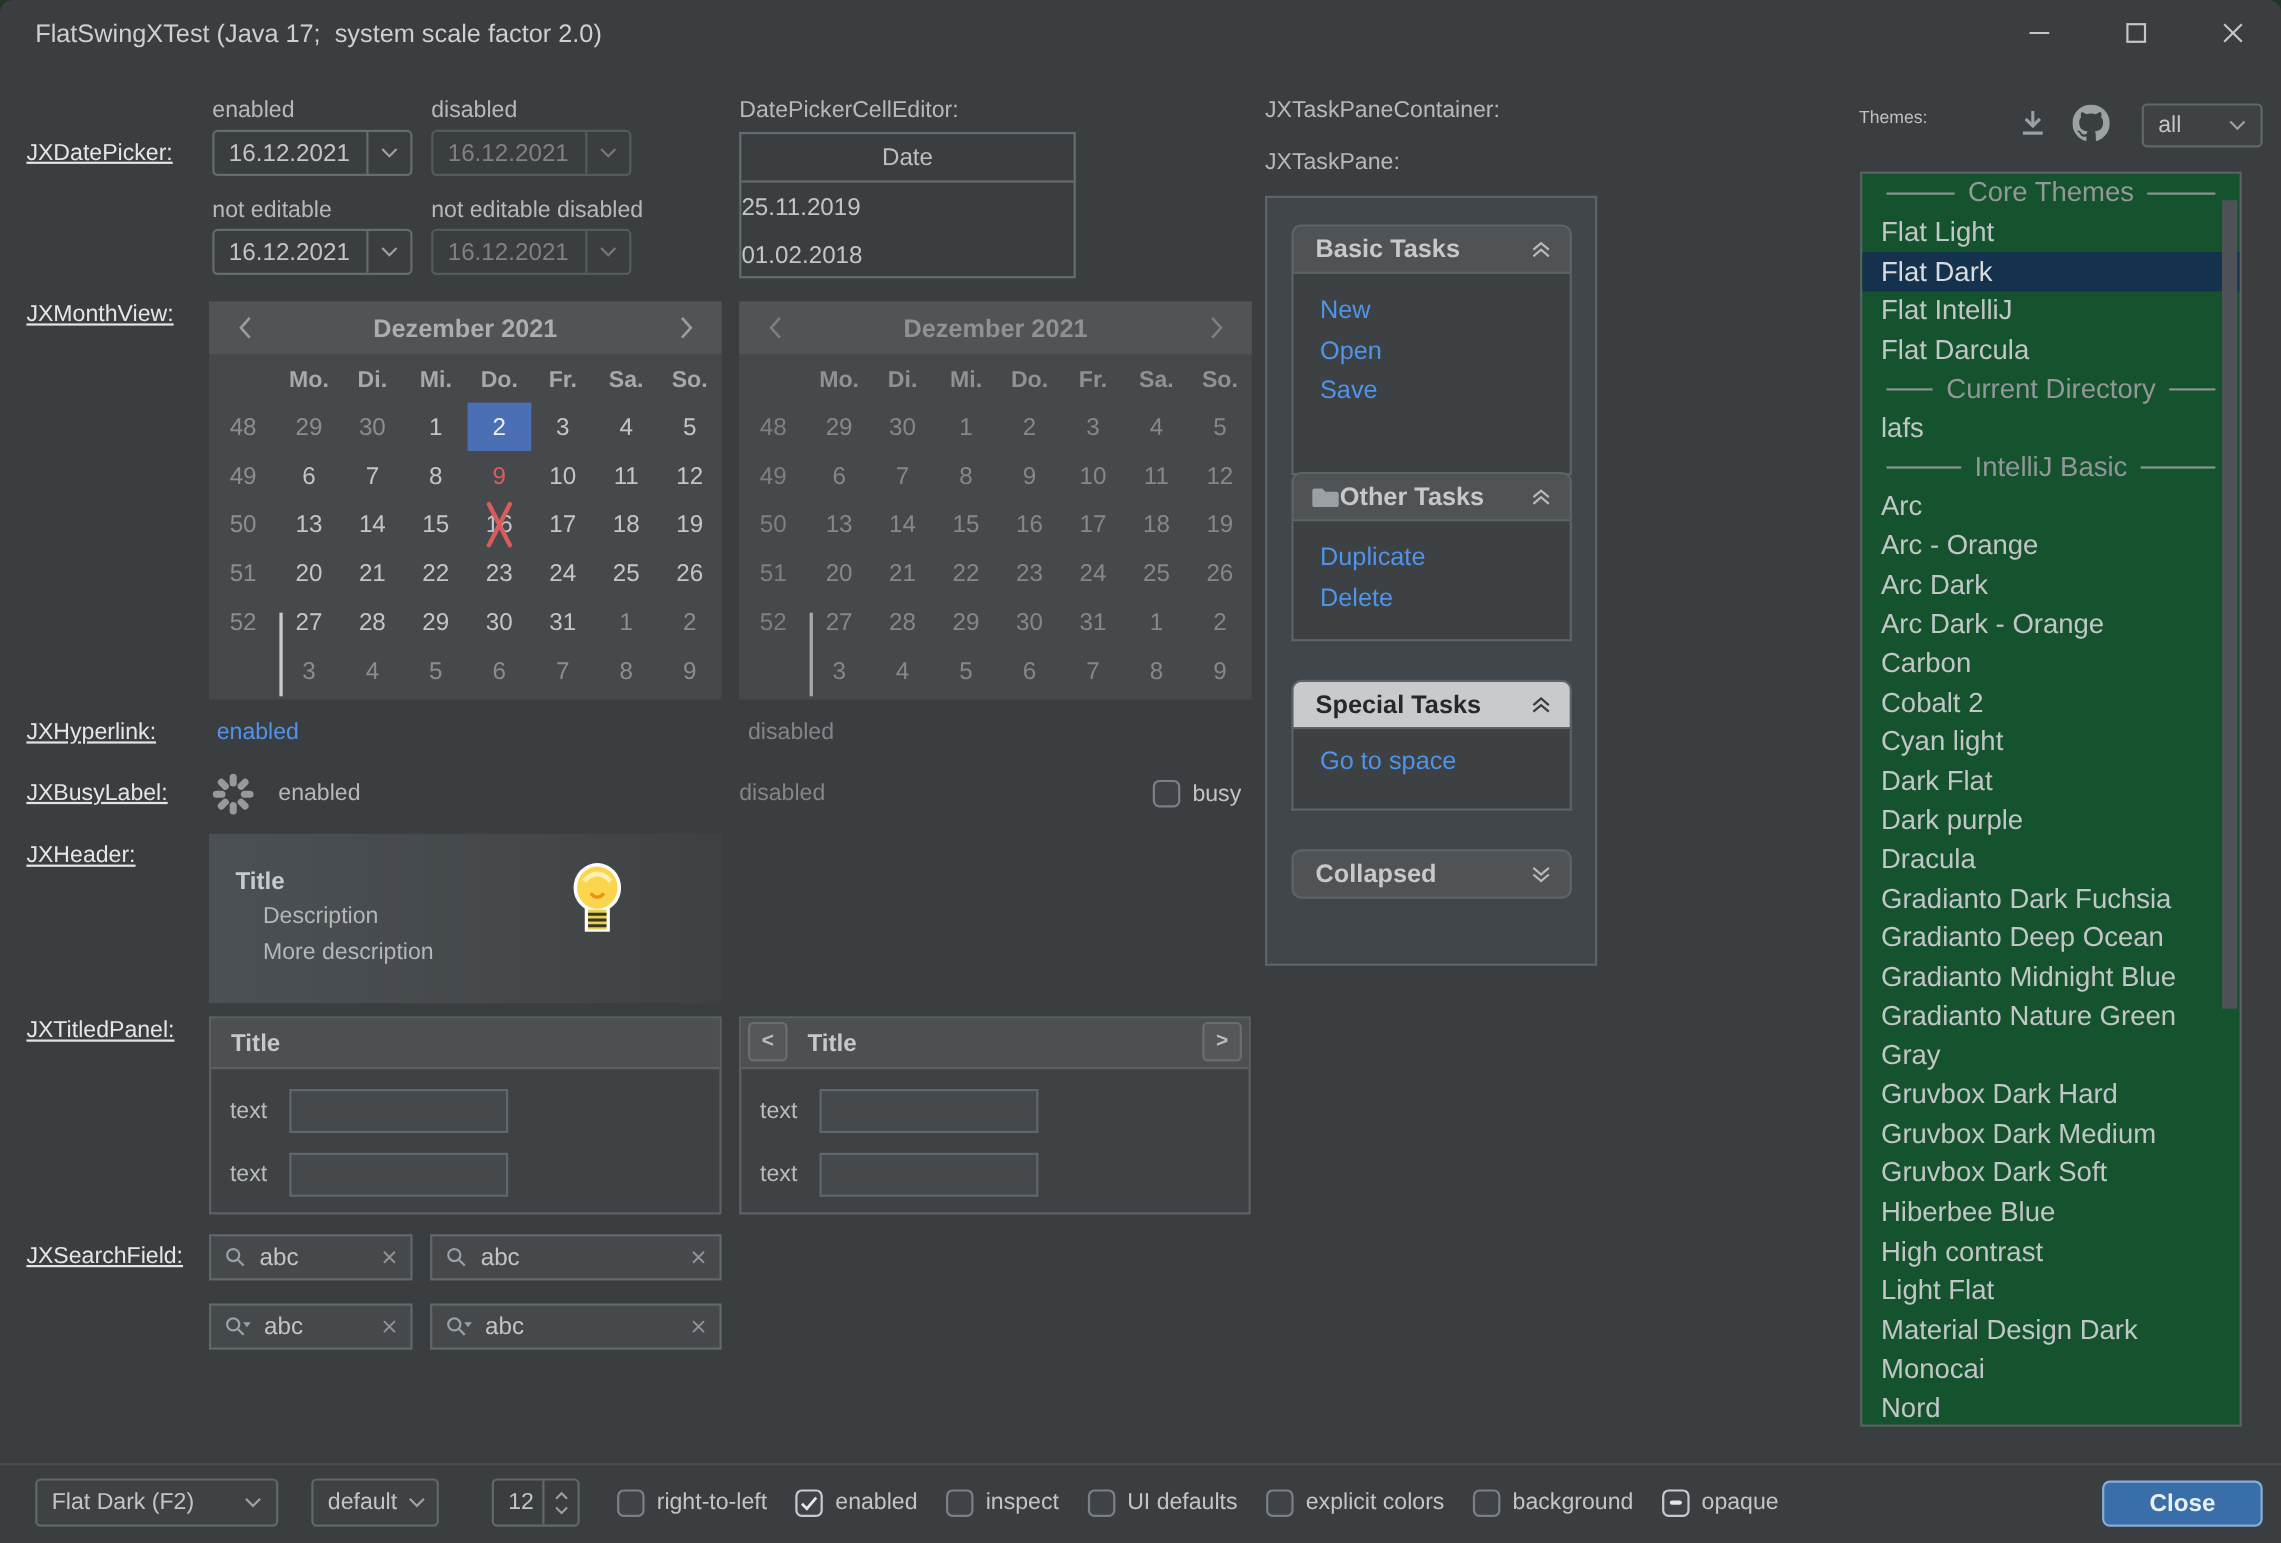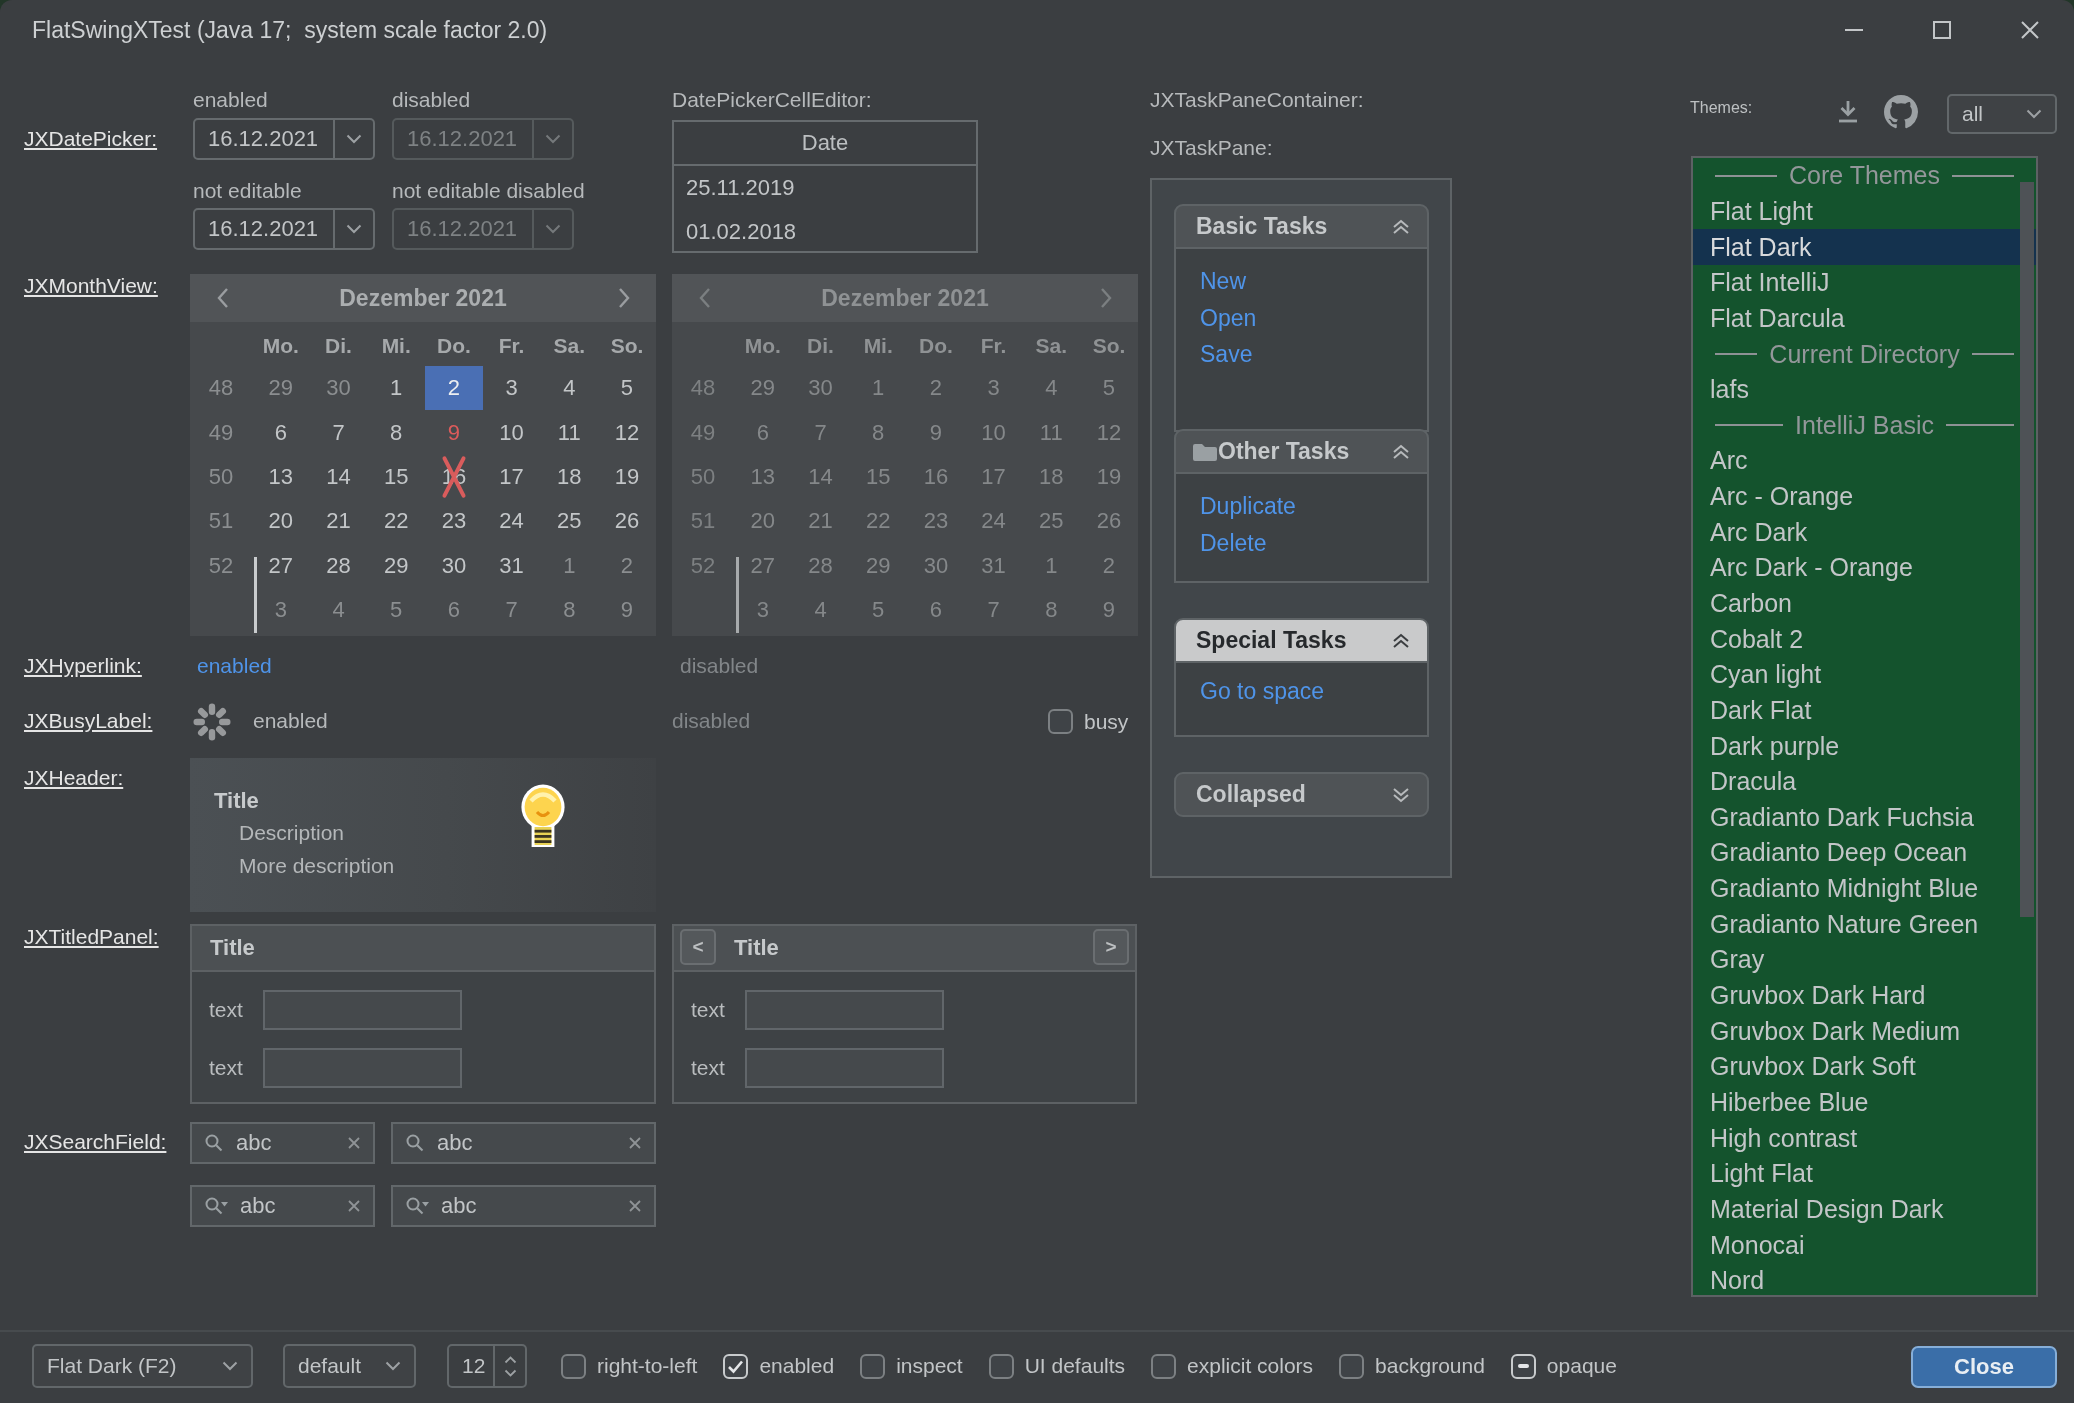--- a/index.html
+++ b/index.html
@@ -18,21 +18,21 @@
   
   .picker{position:absolute;height:42px;border:2px solid #666b6e;border-radius:5px;display:flex;box-sizing:border-box;}
   .picker .pval{flex:1;display:flex;align-items:center;padding-left:13px;font-size:22px;color:#c2c5c7;}
   .picker .pbtn{width:38px;display:flex;align-items:center;justify-content:center;border-left:2px solid #666b6e;color:#9da1a4;}
   .picker.disabled{border-color:#555a5c;}
   .picker.disabled .pval{color:#7e8284;}
   .picker.disabled .pbtn{border-color:#555a5c;color:#75797b;}
   
   .celltable{position:absolute;left:672px;top:120px;width:306px;height:133px;border:2px solid #666b6e;box-sizing:border-box;}
   .celltable .th{height:42px;display:flex;align-items:center;justify-content:center;border-bottom:2px solid #666b6e;font-size:22px;color:#bcbfc1;}
-  .celltable .tr{height:44px;display:flex;align-items:center;padding-left:12px;font-size:22px;color:#c2c5c7;}
+  .celltable .tr{height:44px;display:flex;align-items:center;font-size:22px;color:#c2c5c7;}
   
   .cal{position:absolute;top:274px;width:466px;height:362px;background:#46494c;}
   .calhead{height:48px;background:#515457;display:flex;align-items:center;justify-content:center;font-weight:bold;font-size:23px;color:#abaeb0;position:relative;}
   .calnav{position:absolute;top:0;width:48px;height:48px;display:flex;align-items:center;justify-content:center;color:#9a9da0;}
   .calnav.prev{left:8px;} .calnav.next{right:8px;}
   .calgrid{display:grid;grid-template-columns:62px repeat(7,57.7px);padding-top:4px;}
   .dow{height:40px;display:flex;align-items:center;justify-content:center;font-weight:bold;font-size:21px;color:#a6a9ab;}
   .calrow{display:contents;}
   .wk{height:44.4px;display:flex;align-items:center;justify-content:center;font-size:22px;color:#8b8e90;}
   .day{height:44.4px;display:flex;align-items:center;justify-content:center;font-size:22px;position:relative;}
@@ -906,21 +906,21 @@
 
   <div class="bottombar"></div>
   <div class="combo bb-combo" style="left:32px;width:221px;height:44px;">
     <span class="cv">Flat Dark (F2)</span>
     <span class="chev">
         <svg width="16" height="10">
           <path d="M1.5 1.5 L8 8 L14.5 1.5" stroke="currentColor" stroke-width="2" fill="none"></path>
         </svg>
       </span>
   </div>
-  <div class="combo bb-combo" style="left:283px;width:133px;height:44px;">
+  <div class="combo bb-combo" style="left:283px;width:116px;height:44px;">
     <span class="cv">default</span>
     <span class="chev">
         <svg width="16" height="10">
           <path d="M1.5 1.5 L8 8 L14.5 1.5" stroke="currentColor" stroke-width="2" fill="none"></path>
         </svg>
       </span>
   </div>
   <div class="spinner">
     <div class="sval">12</div>
     <div class="sbtns">

